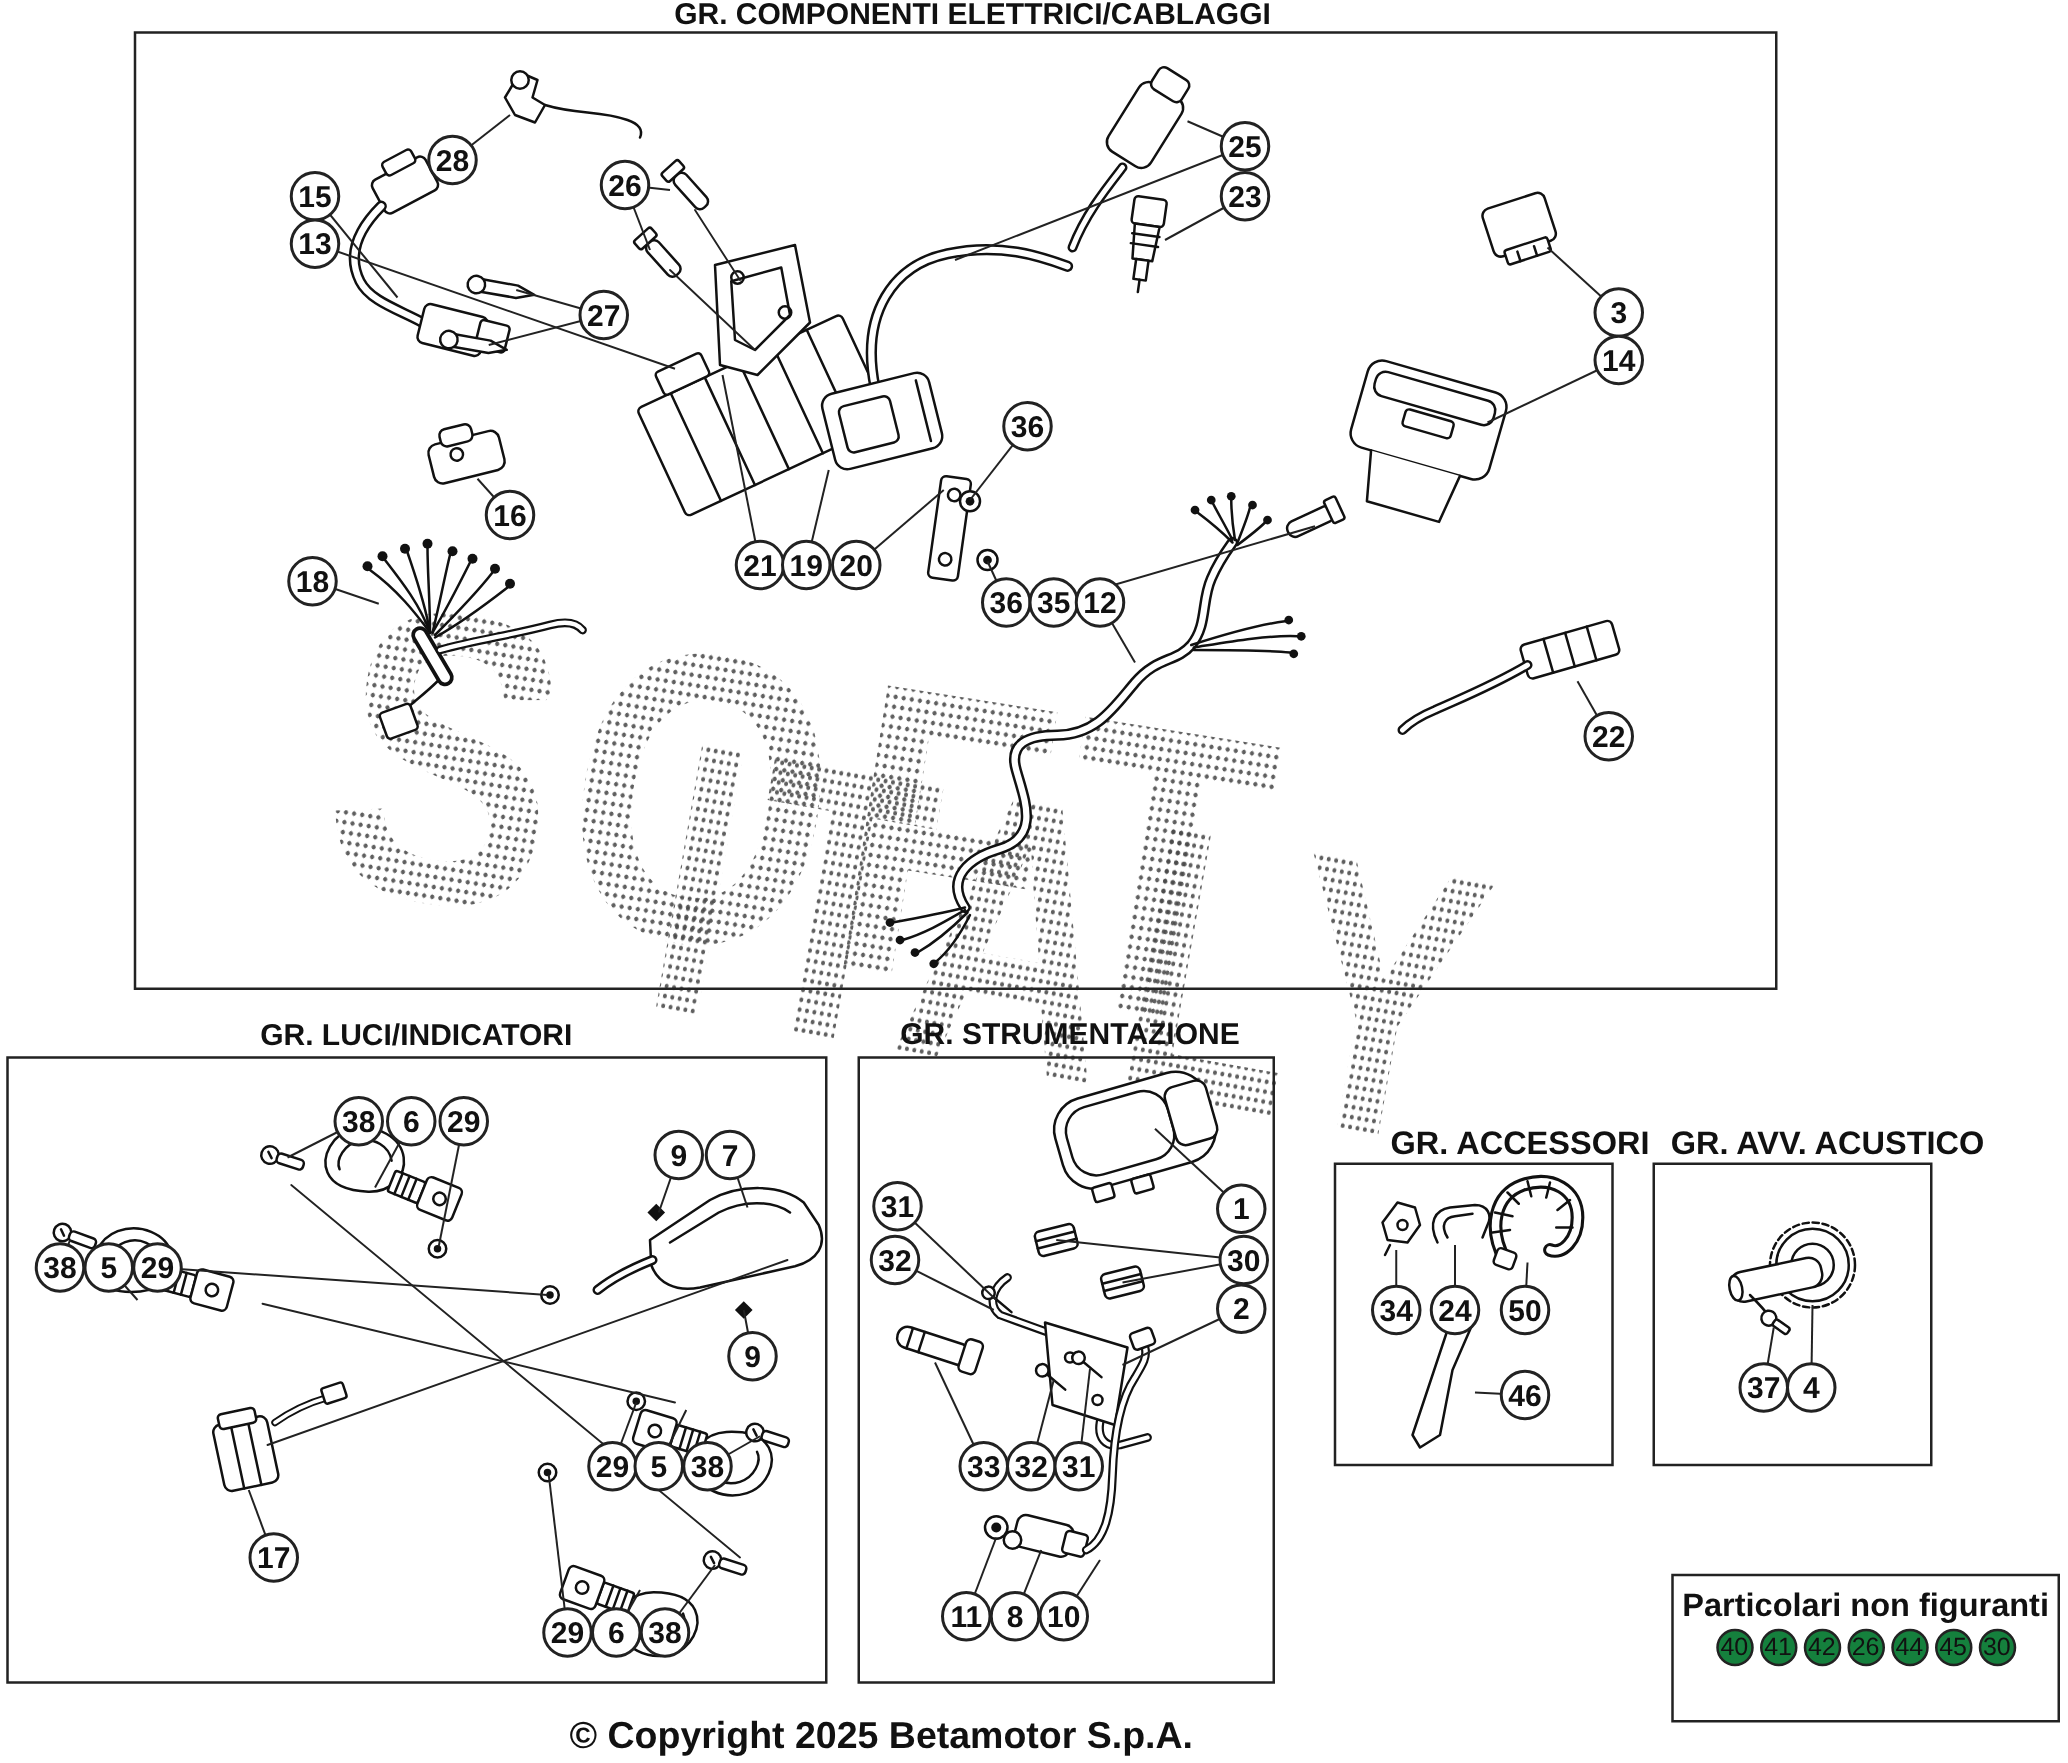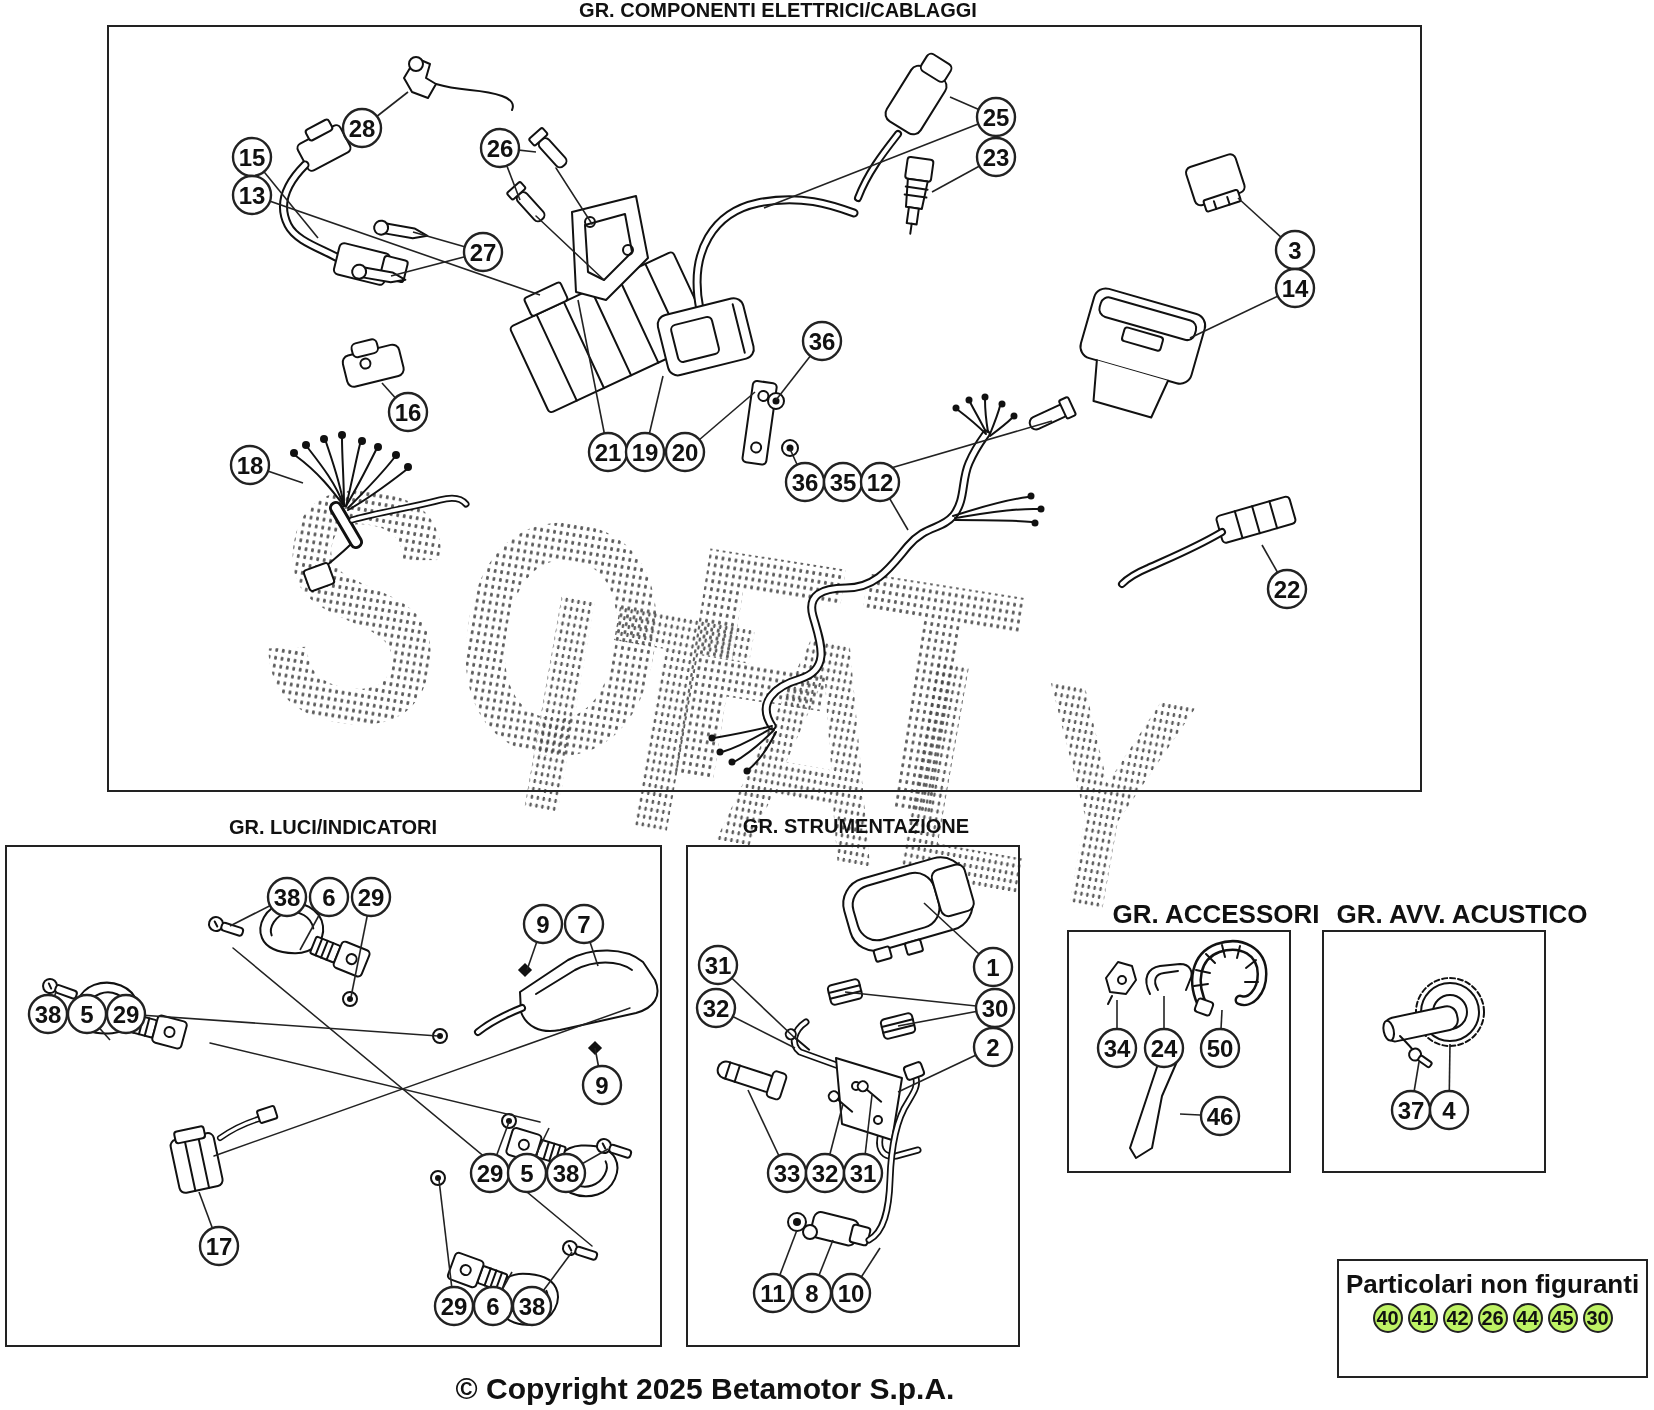--- a/index.html
+++ b/index.html
@@ -13,36 +13,36 @@
   #wm-soft{left:295px;top:430px;font-size:330px;letter-spacing:12px;transform:rotate(9deg) scaleX(.82);}
   #wm-italy{left:555px;top:545px;font-size:310px;letter-spacing:10px;transform:rotate(10deg) scaleX(.75);}
   
   .gbox{position:absolute;border:2px solid #222;background:transparent;z-index:2;}
   #box-electrical{left:107px;top:25px;width:1311px;height:763px;}
   #box-lights{left:5px;top:845px;width:653px;height:498px;}
   #box-instruments{left:686px;top:845px;width:330px;height:498px;}
   #box-accessories{left:1067px;top:930px;width:220px;height:239px;}
   #box-horn{left:1322px;top:930px;width:220px;height:239px;}
   
-  .gtitle{position:absolute;z-index:4;font-weight:bold;font-size:20px;line-height:1;
+  .gtitle{position:absolute;z-index:4;font-weight:bold;font-size:24px;line-height:1;
           transform:translateX(-50%);white-space:nowrap;}
   #t-electrical{left:778px;top:0px;}
   #t-lights{left:333px;top:817px;}
   #t-instruments{left:856px;top:816px;}
   #t-accessories{left:1216px;top:901px;font-size:26px;}
   #t-horn{left:1426px;top:901px;font-size:26px;margin-left:36px;}
   
   #box-notshown{position:absolute;left:1337px;top:1259px;width:311px;height:119px;
                 border:2px solid #222;z-index:4;background:#fff;text-align:center;
                 padding-top:8px;box-sizing:border-box;}
   #box-notshown .ns-line{font-weight:bold;font-size:26px;line-height:31px;}
   #ns-badges{display:flex;justify-content:center;gap:5px;margin-top:3px;}
   .ns-badge{width:30px;height:30px;border:2px solid #222;border-radius:50%;
-            font-size:20px;font-weight:bold;display:flex;align-items:center;
-            justify-content:center;box-sizing:border-box;background:#bef264;}
+            font-size:20px;font-weight:normal;display:flex;align-items:center;
+            justify-content:center;box-sizing:border-box;background:#15803d;}
   
   #copyright{position:absolute;left:705px;top:1372px;transform:translateX(-50%);
              z-index:4;font-weight:bold;font-size:30px;white-space:nowrap;}
   
   #diagram{position:absolute;left:0;top:0;z-index:3;}
   #parts{stroke:#111;stroke-width:2;fill:none;stroke-linejoin:round;stroke-linecap:round;}
   #construction{stroke:#222;stroke-width:1.5;}
   .callout-line{stroke:#222;stroke-width:1.6;}
   .callout-circle{fill:#fff;stroke:#222;stroke-width:2.4;}
   .callout-text{font-family:"Liberation Sans",sans-serif;font-weight:bold;

